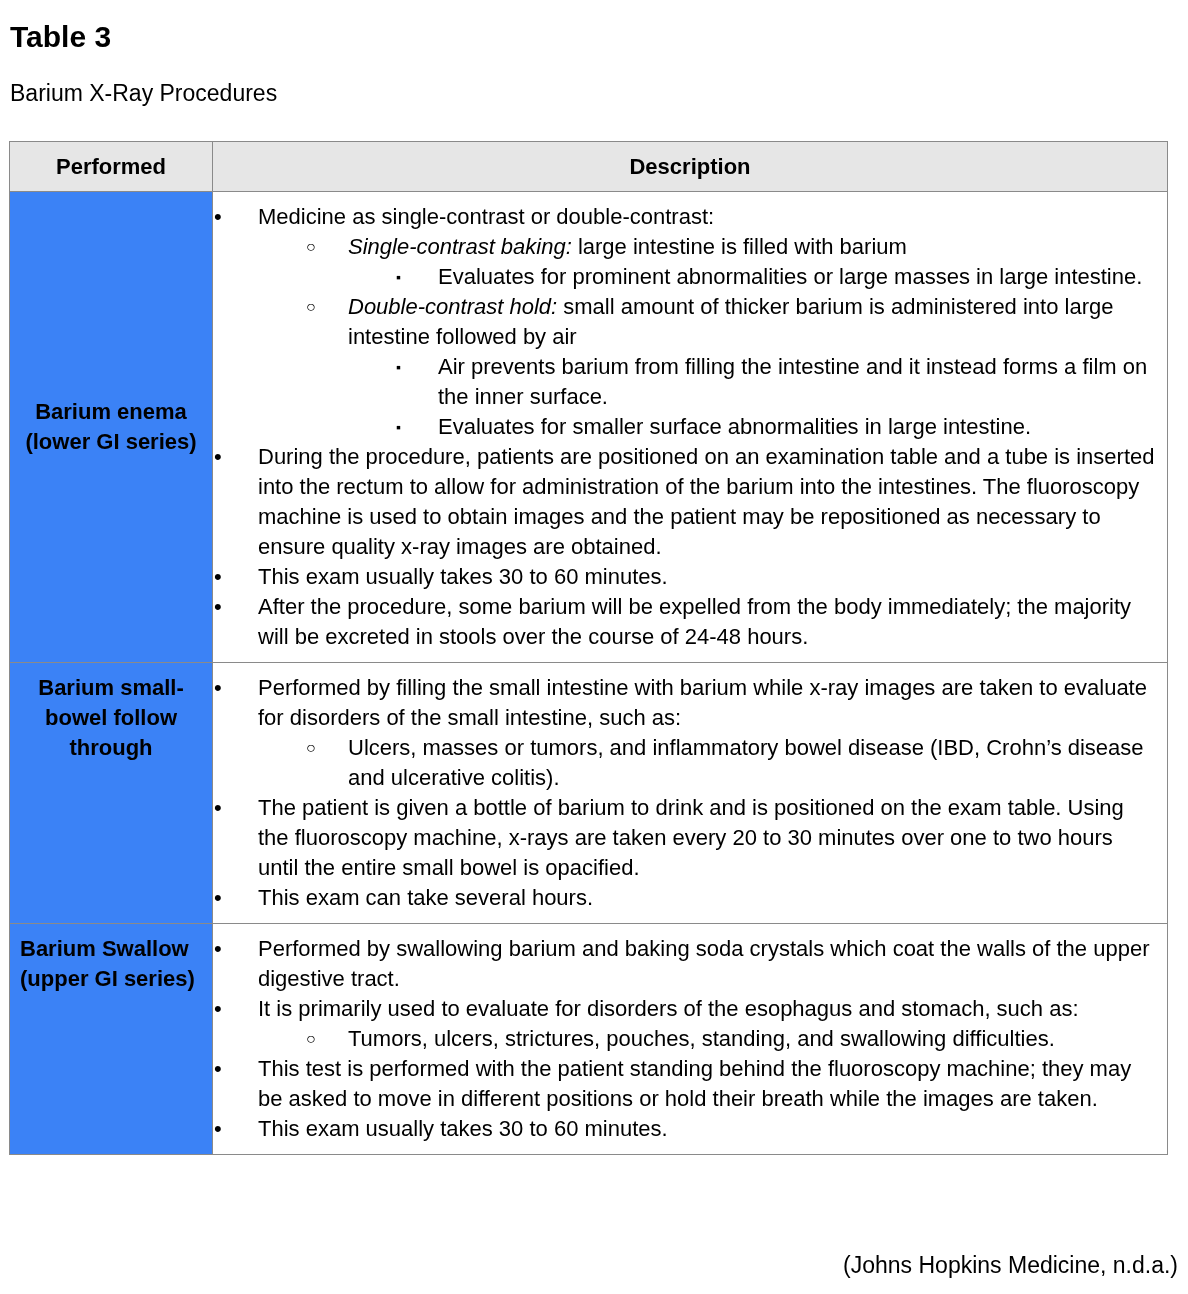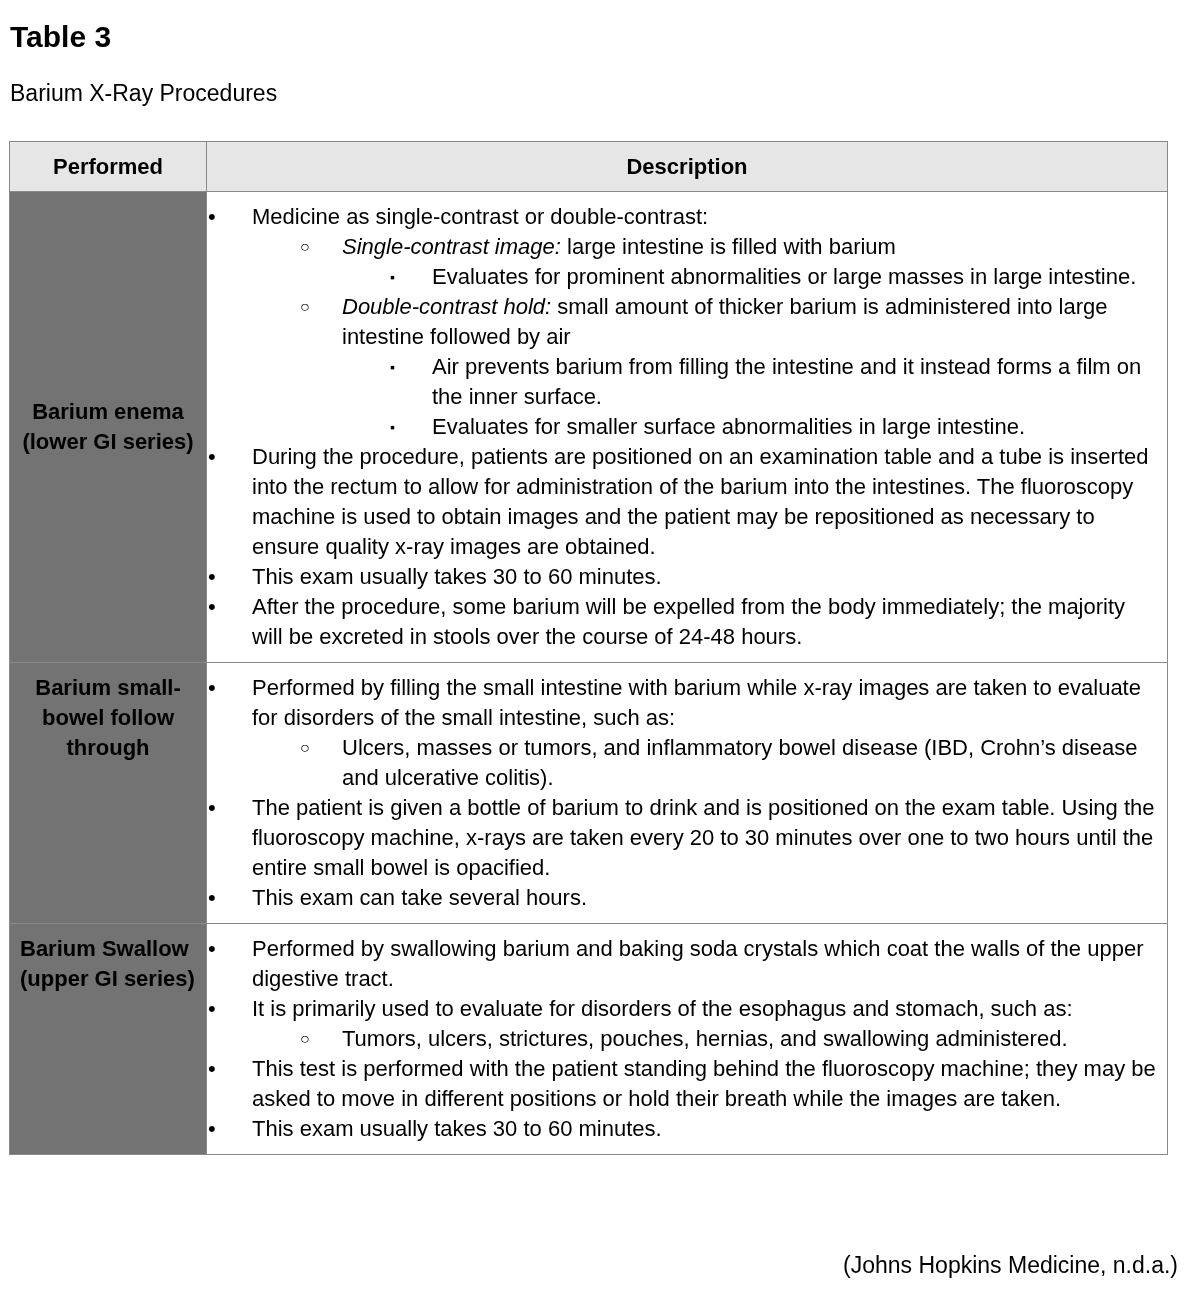--- a/index.html
+++ b/index.html
@@ -1,21 +1,21 @@
 <!DOCTYPE html>
 <html><head>
 <meta charset="utf-8">
 <style>
 body{margin:0;background:#fff;font-family:"Liberation Sans",sans-serif;color:#000;width:1188px;height:1294px;position:relative;overflow:hidden}
 .t3{position:absolute;left:10px;top:20px;font-weight:bold;font-size:30px}
 .sub{position:absolute;left:10px;top:80px;font-size:23px}
 table{position:absolute;left:9px;top:141px;width:1159px;border-collapse:collapse;font-size:22px}
 td,th{border:1.5px solid #8a8a8a;padding:0}
 th{background:#e6e6e6;height:49px;font-weight:bold;font-size:22px}
-td.proc{background:#737373;width:186px;font-weight:bold;text-align:center;line-height:30px;padding:0 0}
+td.proc{background:#3b82f6;width:186px;font-weight:bold;text-align:center;line-height:30px;padding:0 6px}
 td.desc{vertical-align:top;padding:10px 8px 10px 0}
 .line{position:relative;line-height:30px;padding-left:243px}
 .line.l1{padding-left:243px}
 .l2{padding-left:333px}
 .l3{padding-left:423px}
 .b{position:absolute;top:0}
 .l1 .b{left:199px}.l2 .b{left:291px;font-size:16px}.l3 .b{left:381px;font-size:14px}
 em{font-style:italic}
 .cite{position:absolute;right:10px;top:1252px;font-size:23px}
 </style>
@@ -29,21 +29,21 @@
       <tr>
   <th style="width:186px">Performed</th>
   <th>Description</th>
  </tr>
     </thead>
  <tbody id="tb">
       <tr>
         <td class="proc">Barium enema (lower GI series)</td>
         <td class="desc">
           <div class="line l1" style="padding-left: 45px;"><span class="b" style="left: 1px;">•</span><span>Medicine as single-contrast or double-contrast:</span></div>
-          <div class="line l2" style="padding-left: 135px;"><span class="b" style="left: 93px;">○</span><em>Single-contrast image:</em><span> large intestine is filled with barium</span></div>
+          <div class="line l2" style="padding-left: 135px;"><span class="b" style="left: 93px;">○</span><em>Single-contrast baking:</em><span> large intestine is filled with barium</span></div>
           <div class="line l3" style="padding-left: 225px;"><span class="b" style="left: 183px;">▪</span><span>Evaluates for prominent abnormalities or large masses in large intestine.</span></div>
           <div class="line l2" style="padding-left: 135px;"><span class="b" style="left: 93px;">○</span><em>Double-contrast hold:</em><span> small amount of thicker barium is administered into large intestine followed by air</span></div>
           <div class="line l3" style="padding-left: 225px;"><span class="b" style="left: 183px;">▪</span><span>Air prevents barium from filling the intestine and it instead forms a film on the inner surface.</span></div>
           <div class="line l3" style="padding-left: 225px;"><span class="b" style="left: 183px;">▪</span><span>Evaluates for smaller surface abnormalities in large intestine.</span></div>
           <div class="line l1" style="padding-left: 45px;"><span class="b" style="left: 1px;">•</span><span>During the procedure, patients are positioned on an examination table and a tube is inserted into the rectum to allow for administration of the barium into the intestines. The fluoroscopy machine is used to obtain images and the patient may be repositioned as necessary to ensure quality x-ray images are obtained.</span></div>
           <div class="line l1" style="padding-left: 45px;"><span class="b" style="left: 1px;">•</span><span>This exam usually takes 30 to 60 minutes.</span></div>
           <div class="line l1" style="padding-left: 45px;"><span class="b" style="left: 1px;">•</span><span>After the procedure, some barium will be expelled from the body immediately; the majority will be excreted in stools over the course of 24-48 hours.</span></div>
         </td>
       </tr>
       <tr>
@@ -53,20 +53,20 @@
           <div class="line l2" style="padding-left: 135px;"><span class="b" style="left: 93px;">○</span><span>Ulcers, masses or tumors, and inflammatory bowel disease (IBD, Crohn’s disease and ulcerative colitis).</span></div>
           <div class="line l1" style="padding-left: 45px;"><span class="b" style="left: 1px;">•</span><span>The patient is given a bottle of barium to drink and is positioned on the exam table. Using the fluoroscopy machine, x-rays are taken every 20 to 30 minutes over one to two hours until the entire small bowel is opacified.</span></div>
           <div class="line l1" style="padding-left: 45px;"><span class="b" style="left: 1px;">•</span><span>This exam can take several hours.</span></div>
         </td>
       </tr>
       <tr>
         <td class="proc" style="vertical-align: top; padding-top: 10px; text-align: left; padding-left: 10px;">Barium Swallow (upper GI series)</td>
         <td class="desc">
           <div class="line l1" style="padding-left: 45px;"><span class="b" style="left: 1px;">•</span><span>Performed by swallowing barium and baking soda crystals which coat the walls of the upper digestive tract.</span></div>
           <div class="line l1" style="padding-left: 45px;"><span class="b" style="left: 1px;">•</span><span>It is primarily used to evaluate for disorders of the esophagus and stomach, such as:</span></div>
-          <div class="line l2" style="padding-left: 135px;"><span class="b" style="left: 93px;">○</span><span>Tumors, ulcers, strictures, pouches, hernias, and swallowing administered.</span></div>
+          <div class="line l2" style="padding-left: 135px;"><span class="b" style="left: 93px;">○</span><span>Tumors, ulcers, strictures, pouches, standing, and swallowing difficulties.</span></div>
           <div class="line l1" style="padding-left: 45px;"><span class="b" style="left: 1px;">•</span><span>This test is performed with the patient standing behind the fluoroscopy machine; they may be asked to move in different positions or hold their breath while the images are taken.</span></div>
           <div class="line l1" style="padding-left: 45px;"><span class="b" style="left: 1px;">•</span><span>This exam usually takes 30 to 60 minutes.</span></div>
         </td>
       </tr>
     </tbody>
 </table>
 <div class="cite">(Johns Hopkins Medicine, n.d.a.)</div>
 
 </body></html>

